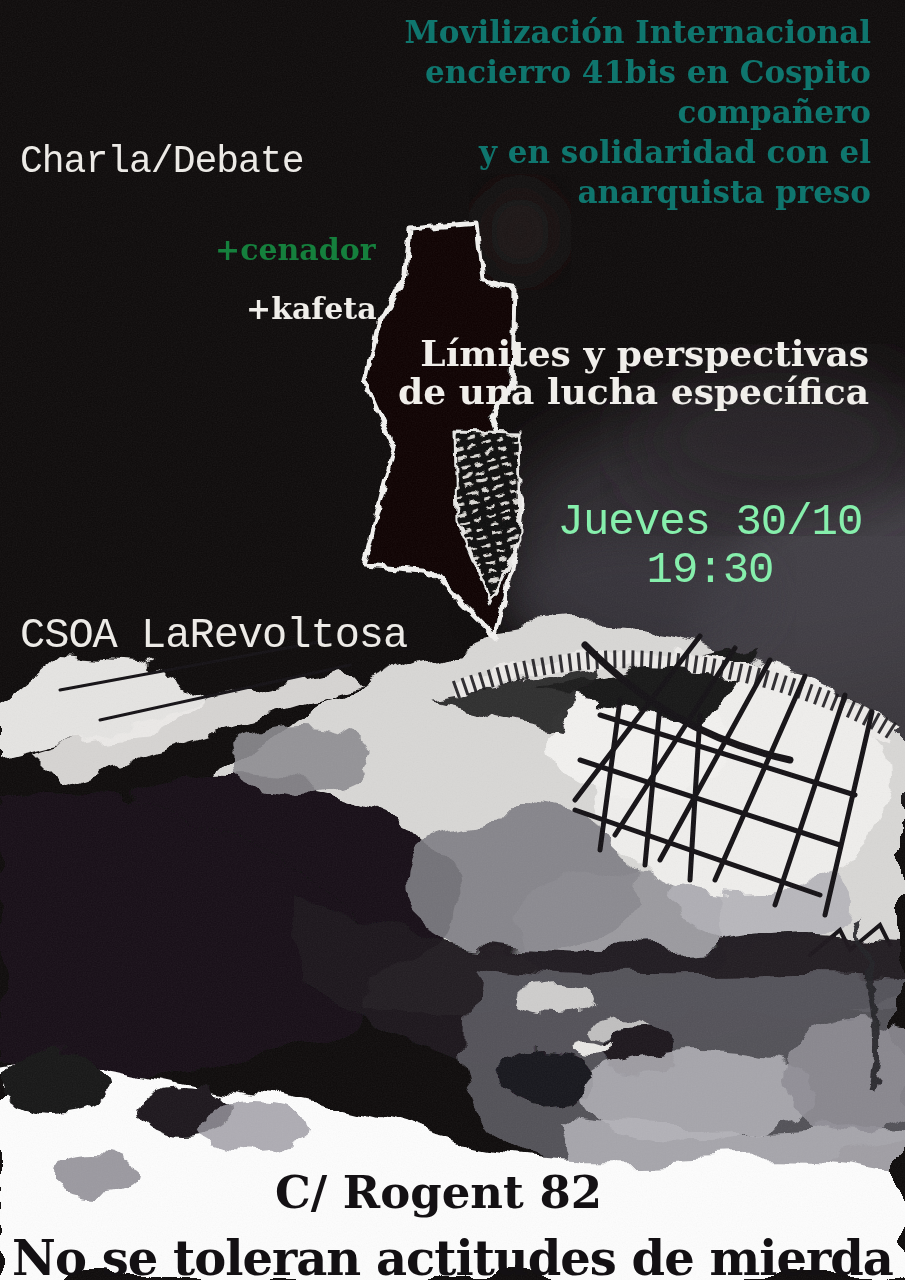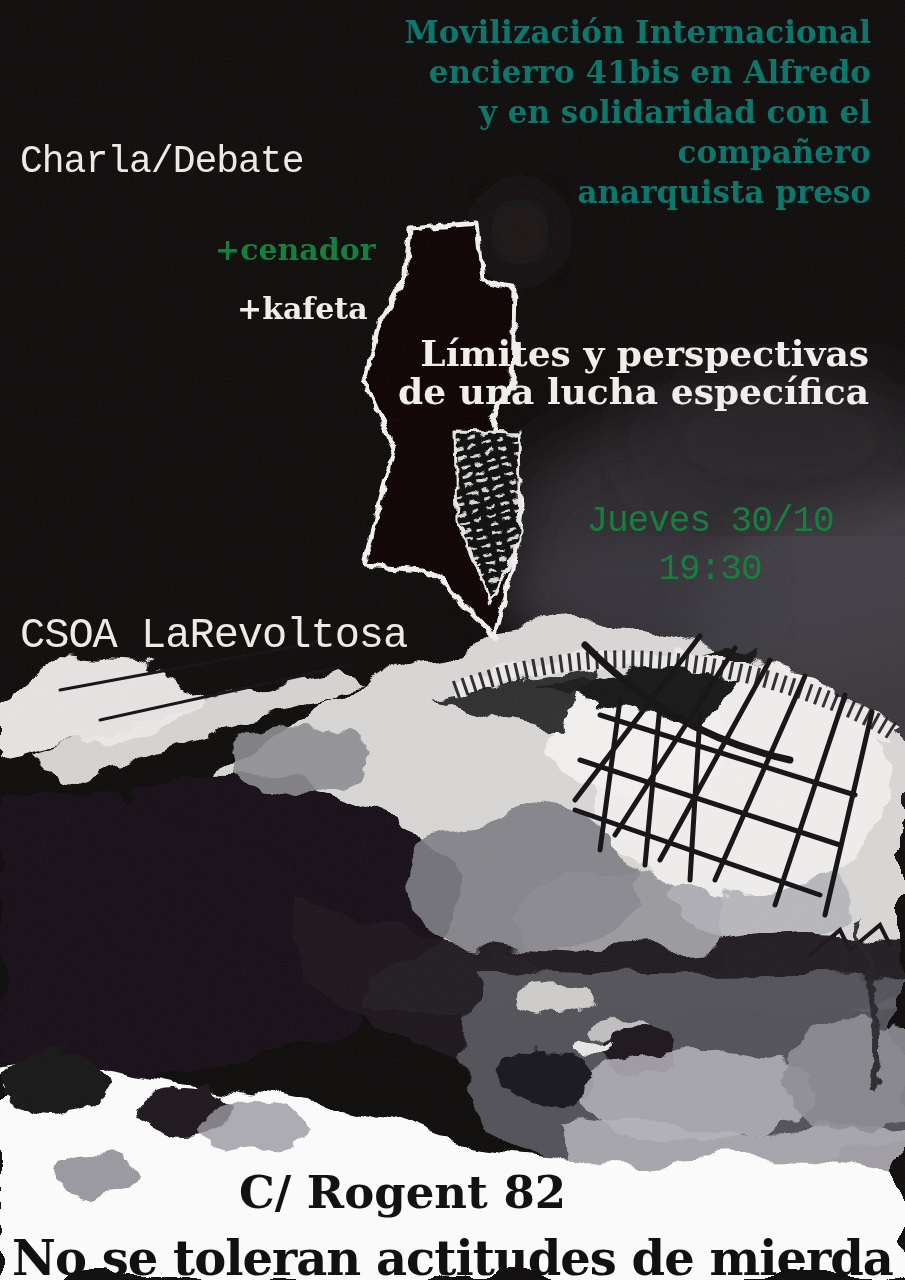--- a/index.html
+++ b/index.html
@@ -18,34 +18,34 @@
   .mobilization{
     top:12px;right:34px;text-align:right;
     font-family:"DejaVu Serif",serif;font-weight:bold;
     font-size:31px;line-height:40px;color:#0f766e;
   }
   .title{
     left:20px;top:142px;
     font-size:38px;line-height:1.05;letter-spacing:-1px;color:#eceae6;
   }
   .extra-cenador{left:215px;top:232px;font-size:30px;color:#15803d;text-align:center;}
-  .extra-kafeta{left:237px;top:291px;font-size:30px;color:#f0eeea;}
+  .extra-kafeta{left:246px;top:291px;font-size:30px;color:#f0eeea;}
   .topic{
     top:334px;right:36px;text-align:right;
     font-family:"DejaVu Serif",serif;font-weight:bold;
     font-size:36px;line-height:38px;color:#f0eeea;
   }
   .schedule{
     left:515px;top:498px;width:390px;text-align:center;
-    font-size:36px;line-height:48px;color:#15803d;letter-spacing:-1px;
+    font-size:44px;line-height:48px;color:#86efac;letter-spacing:-1px;
   }
   .venue{left:20px;top:612px;font-size:42px;letter-spacing:-1px;color:#eceae6;}
   .address{
     left:0;top:1166px;width:805px;text-align:center;
-    font-size:45px;color:#141114;
+    font-size:45px;color:#141114;padding-left:36px;
   }
   .footer-note{
     left:0;top:1215px;width:905px;text-align:center;
     font-size:48px;letter-spacing:-1px;color:#131013;margin-top:15px;
   }
 </style>
 </head>
 <body>
 
 <div id="poster">
@@ -151,23 +151,23 @@
       <ellipse cx="700" cy="1095" rx="120" ry="45" fill="#b5b4ba" opacity="0.85" filter="url(#blot2)"></ellipse>
       <ellipse cx="860" cy="1075" rx="80" ry="55" fill="#8f8d95" opacity="0.9" filter="url(#blot2)"></ellipse>
       <path d="M853,922 C872,975 886,1030 872,1092" fill="none" stroke="#232026" stroke-width="7" opacity="0.9" filter="url(#blot2)"></path>
     </g>
 
     <rect x="0" y="0" width="905" height="1280" filter="url(#grainF)" opacity="0.08"></rect>
   </svg>
 
   <div class="txt mobilization">
     <div>Movilización Internacional</div>
-    <div>encierro 41bis en Alfredo</div>
+    <div>encierro 41bis en Cospito</div>
+    <div>compañero</div>
     <div>y en solidaridad con el</div>
-    <div>compañero</div>
     <div>anarquista preso</div>
   </div>
 
   <div class="txt title mono">Charla/Debate</div>
 
   <div class="txt extra-cenador slab">+cenador</div>
   <div class="txt extra-kafeta slab">+kafeta</div>
 
   <div class="txt topic">
     <div>Límites y perspectivas</div>

